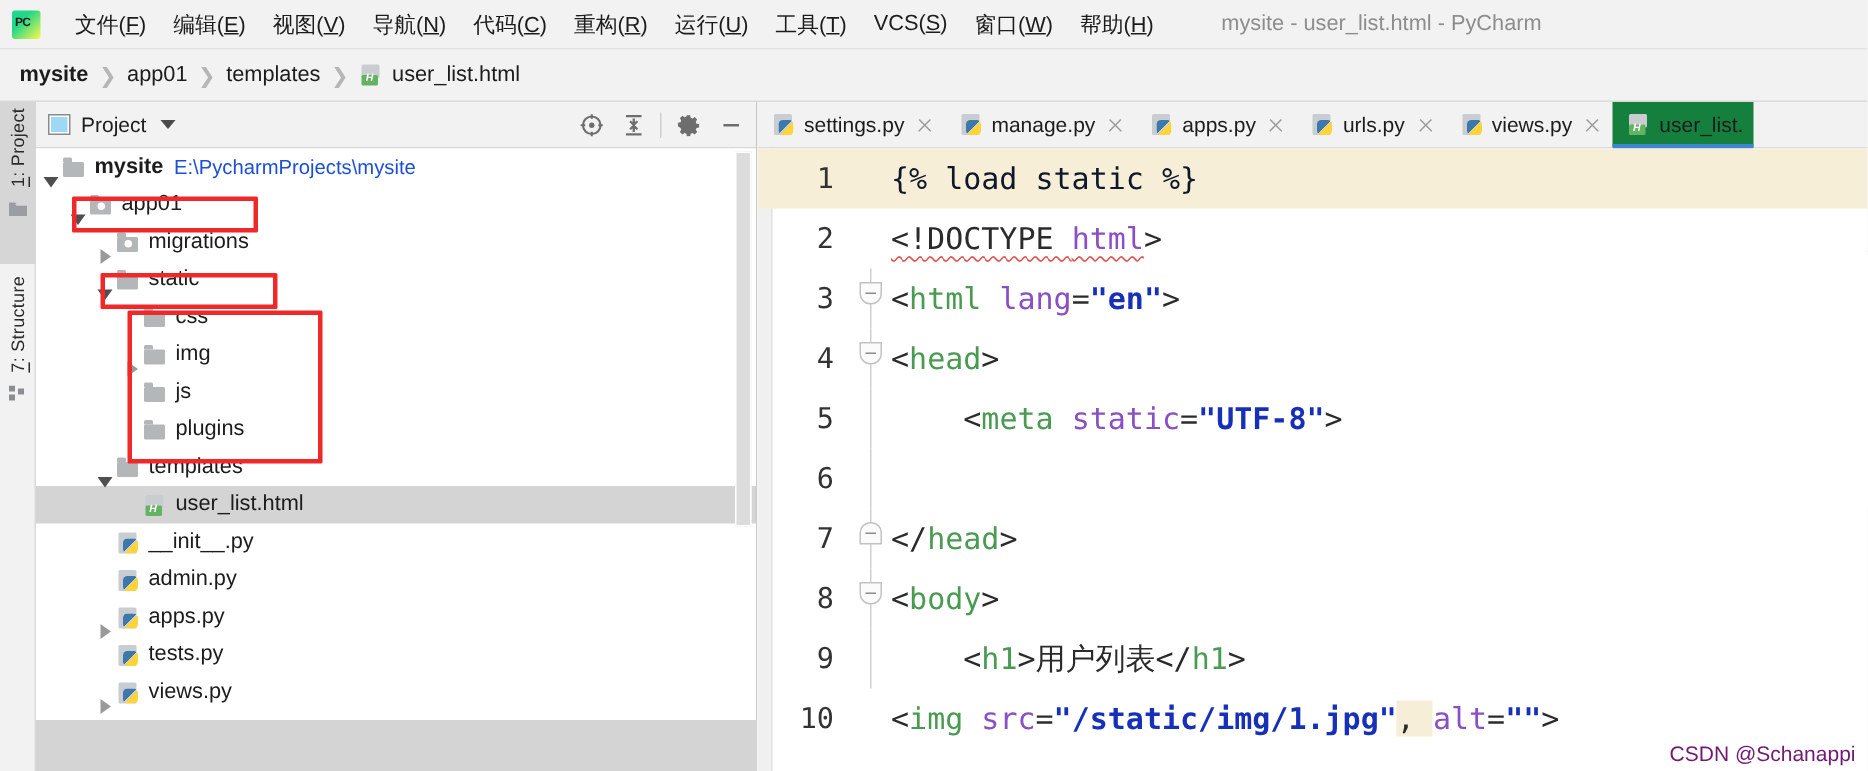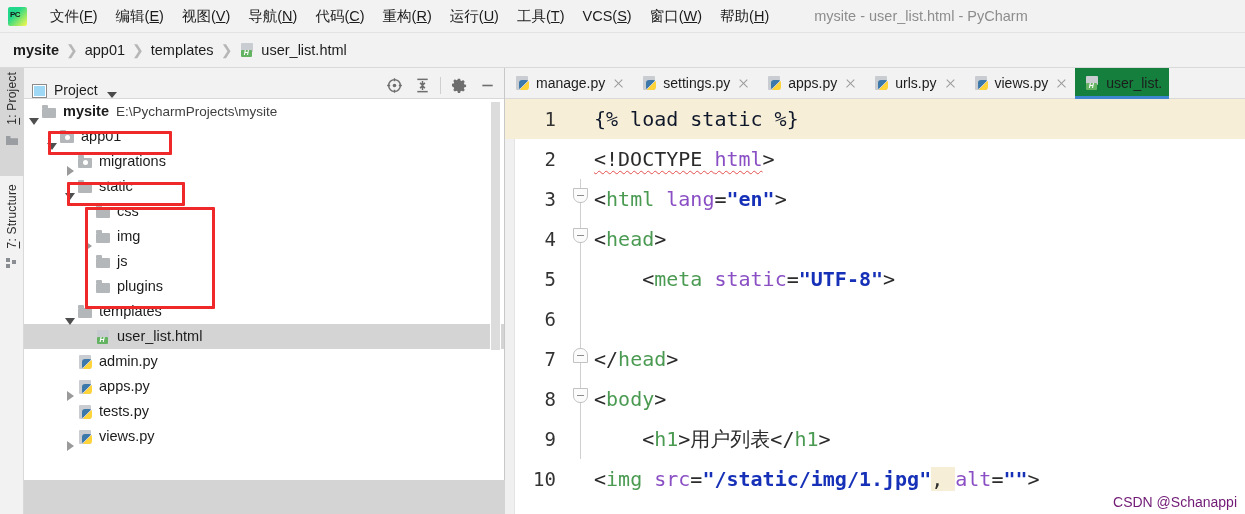--- a/index.html
+++ b/index.html
@@ -66,21 +66,21 @@
   .vtab-label .mn { text-decoration: underline; }
   .vtab.active { background: #d6d6d6; }
   .vicon { width: 12px; height: 11px; margin-top: 3px; }
 
   
   .projpanel {
     position: absolute; left: 24px; top: 68px; width: 481px; height: 446px;
     background: #ffffff; border-right: 1px solid #c8c8c8;
   }
   .proj-header {
-    height: 31px; background: #f2f2f2; display: flex; align-items: flex-end;
+    height: 31px; background: #f2f2f2; display: flex; align-items: center;
     border-bottom: 1px solid #d9d9d9; padding: 0 4px 0 8px;
   }
   .proj-title { font-size: 14px; color: #1c1c1c; margin-left: 7px; }
   .proj-icon-sq {
     width: 15px; height: 14px; border: 1px solid #8a8a8a; background: #fff;
     padding: 1px; flex: none;
   }
   .proj-icon-sq i { display:block; width:100%; height:100%; background:#9fd8f5; }
   .caret-down {
     width: 0; height: 0; margin-left: 9px;
@@ -95,21 +95,21 @@
   .tool-div { width: 1px; height: 17px; background: #cfcfcf; margin: 0 3px; }
 
   
   .tree { position: relative; height: 415px; overflow: hidden; background:#fff; }
   .trow {
     height: 25px; display: flex; align-items: center; white-space: nowrap;
     padding-left: 4px; font-size: 14.5px; color: #1c1c1c; cursor: default;
   }
   .trow.sel { background: #d4d4d4; }
   .trow.bold { font-weight: bold; }
-  .tpath { color: #404040; font-weight: normal; margin-left: 7px; font-size: 13.5px; }
+  .tpath { color: #1d4ed8; font-weight: normal; margin-left: 7px; font-size: 13.5px; }
   .arrow-r, .arrow-d { width: 13px; flex: none; position: relative; }
   .arrow-r::before {
     content:""; position:absolute; left:3px; top:4px;
     border-top:5px solid transparent; border-bottom:5px solid transparent;
     border-left:7px solid #9a9a9a;
   }
   .arrow-d::before {
     content:""; position:absolute; left:1px; top:6px;
     border-left:5.5px solid transparent; border-right:5.5px solid transparent;
     border-top:7px solid #4f4f4f;
@@ -435,20 +435,28 @@
               <i></i>
             </span>
             <span class="tlabel">user_list.html</span>
           </div>
           <div class="trow">
             <span class="ind" style="width: 36px;"></span>
             <span class="arrow-none"></span>
             <span class="ico py">
               <i></i>
             </span>
+            <span class="tlabel">__init__.py</span>
+          </div>
+          <div class="trow">
+            <span class="ind" style="width: 36px;"></span>
+            <span class="arrow-none"></span>
+            <span class="ico py">
+              <i></i>
+            </span>
             <span class="tlabel">admin.py</span>
           </div>
           <div class="trow">
             <span class="ind" style="width: 36px;"></span>
             <span class="arrow-r"></span>
             <span class="ico py">
               <i></i>
             </span>
             <span class="tlabel">apps.py</span>
           </div>
@@ -481,28 +489,28 @@
     <div class="pbottom"></div>
   </div>
 
   <div class="editor">
     <div class="tabbar">
       <div id="etabs" style="display:flex;align-items:stretch;">
           <div class="etab">
             <span class="ico py">
               <i></i>
             </span>
+            <span>settings.py</span>
+            <span class="etab-close"></span>
+          </div>
+          <div class="etab">
+            <span class="ico py">
+              <i></i>
+            </span>
             <span>manage.py</span>
-            <span class="etab-close"></span>
-          </div>
-          <div class="etab">
-            <span class="ico py">
-              <i></i>
-            </span>
-            <span>settings.py</span>
             <span class="etab-close"></span>
           </div>
           <div class="etab">
             <span class="ico py">
               <i></i>
             </span>
             <span>apps.py</span>
             <span class="etab-close"></span>
           </div>
           <div class="etab">

